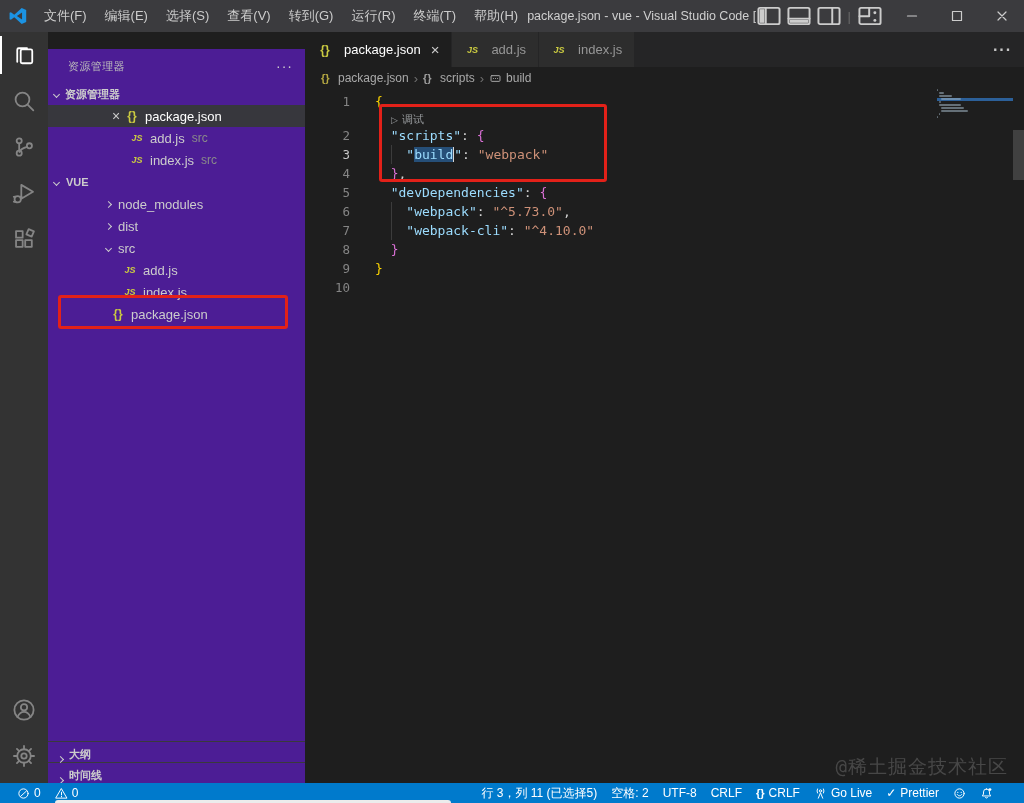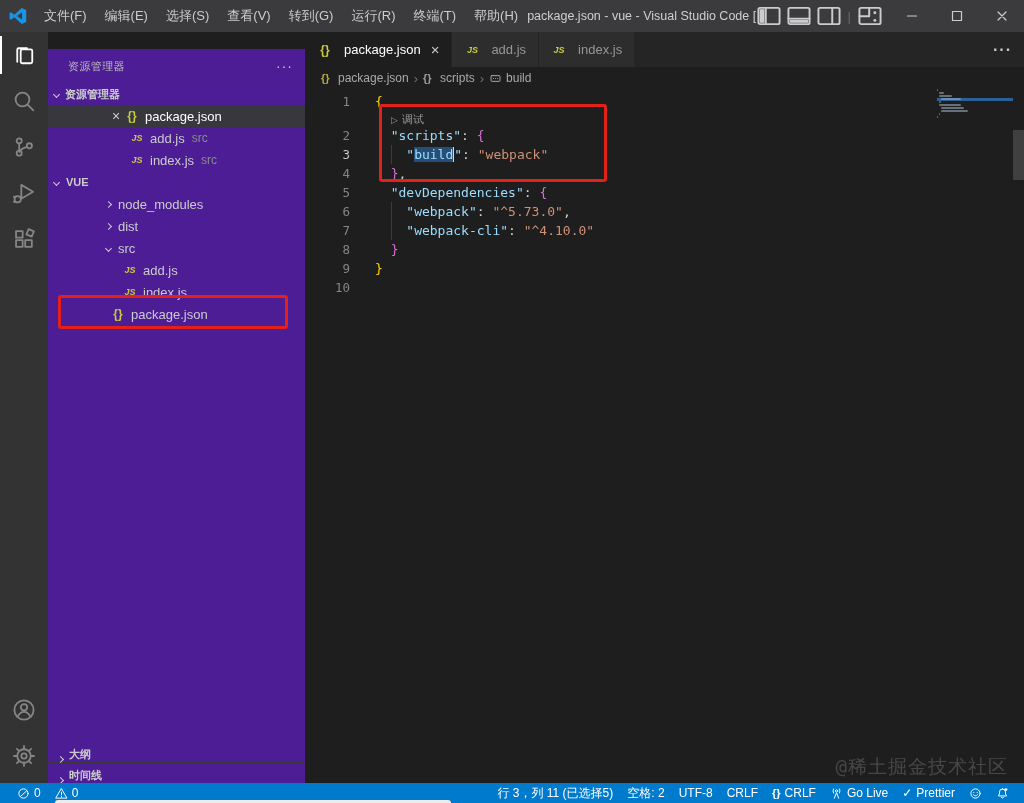--- a/index.html
+++ b/index.html
@@ -95,21 +95,21 @@
   
   .red-rect { position:absolute; border:3px solid var(--ann-red,#e32119); border-radius:3px; z-index:5; }
   #ann-code { left:74px; top:15px; width:228px; height:78px; }
   #ann-side { left:10px; top:246px; width:230px; height:34px; }
 
   
   .statusbar { position:absolute; left:0; right:0; bottom:0; height:20px; background:#007acc;
     color:#ffffff; display:flex; align-items:center; font-size:12px; z-index:6; }
   .st-group { display:flex; align-items:center; height:100%; }
   .st-left { padding-left:10px; }
-  .st-right { margin-left:auto; padding-right:8px; }
+  .st-right { margin-left:auto; padding-right:24px; }
   .st-item { display:flex; align-items:center; gap:4px; padding:0 7px; height:100%; }
   .st-item svg { width:13px; height:13px; }
   .st-ic-txt { font-size:11px; font-weight:bold; }
 
   .artifact-strip { position:absolute; left:55px; bottom:0; width:396px; height:3px;
     background:#ececec; border-radius:3px 3px 0 0; z-index:9; }
 </style>
 </head>
 <body>
 

